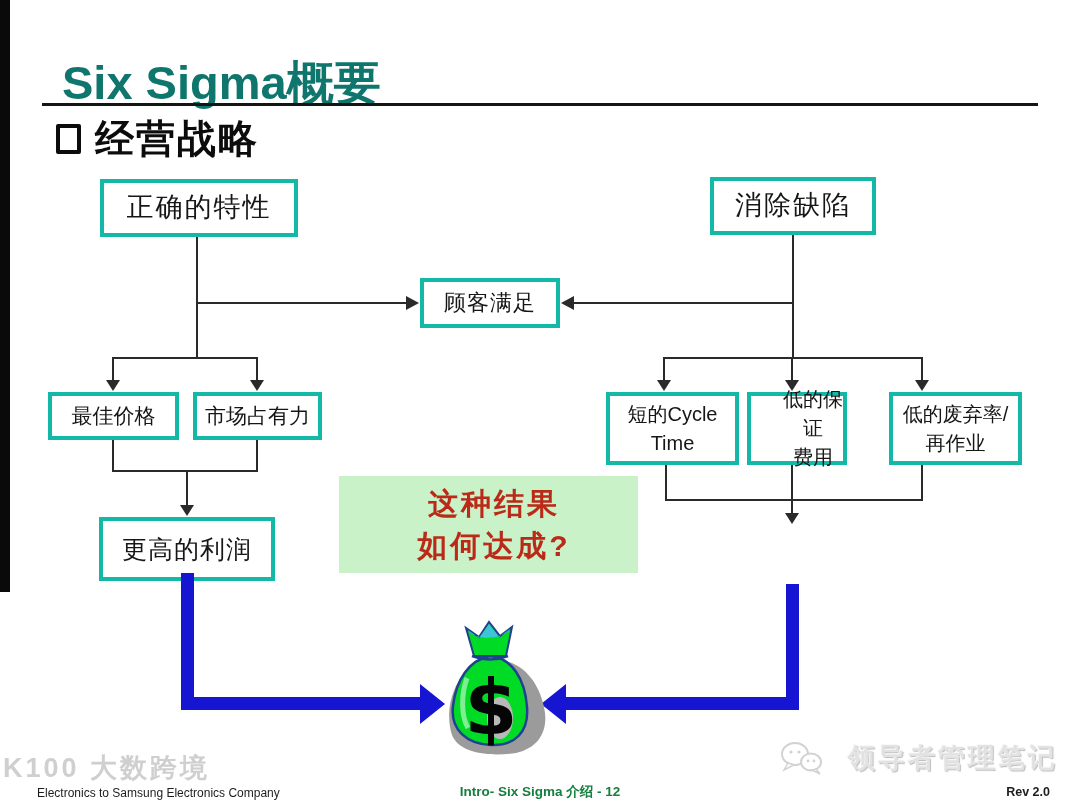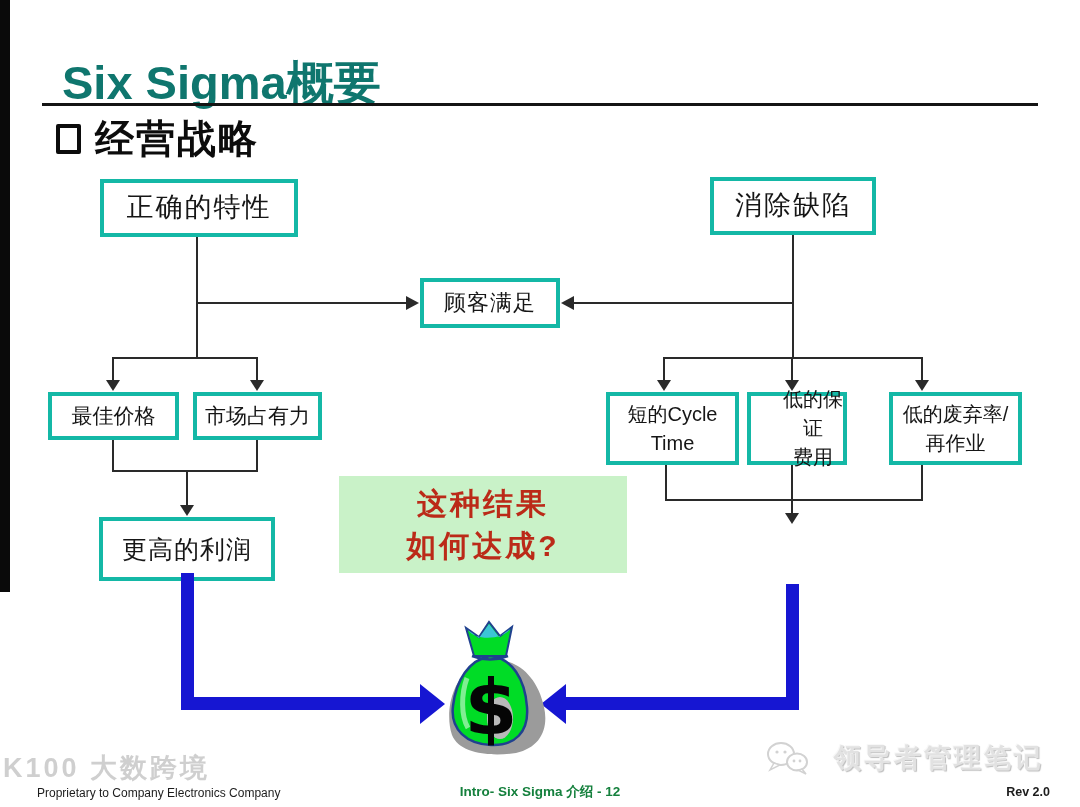--- a/index.html
+++ b/index.html
@@ -29,21 +29,21 @@
   #b-market{left:193px;top:392px;width:129px;height:48px;font-size:21px;}
   #b-profit{left:99px;top:517px;width:176px;height:64px;font-size:25px;letter-spacing:1px;}
   #b-cycle{left:606px;top:392px;width:133px;height:73px;font-size:20px;}
   #b-warranty{left:747px;top:392px;width:100px;height:73px;font-size:20px;padding-left:32px;}
   #b-scrap{left:873px;top:392px;width:133px;height:73px;font-size:20px;margin-left:16px;}
   #b-lowercost{left:698px;top:526px;width:178px;height:56px;font-size:25px;letter-spacing:1px;}
 
   .green-box{
     position:absolute;left:339px;top:476px;width:288px;height:97px;
     background:var(--highlight_bg,#c9f2c8);display:flex;flex-direction:column;
-    align-items:center;justify-content:center;gap:6px;
+    align-items:center;justify-content:center;gap:6px;padding-left:11px;
   }
   .green-box div{font-size:30px;font-weight:700;color:var(--highlight_text,#bb2a18);letter-spacing:3px;line-height:1.2;}
 
   .hline,.vline{position:absolute;background:var(--line_color,#2a2a2a);}
   .hline{height:2px;}
   .vline{width:2px;}
   .ah{position:absolute;width:0;height:0;}
   .ah-down{border-left:7px solid transparent;border-right:7px solid transparent;border-top:11px solid var(--line_color,#2a2a2a);}
   .ah-right{border-top:7px solid transparent;border-bottom:7px solid transparent;border-left:13px solid var(--line_color,#2a2a2a);}
   .ah-left{border-top:7px solid transparent;border-bottom:7px solid transparent;border-right:13px solid var(--line_color,#2a2a2a);}
@@ -97,21 +97,21 @@
 
   .footer-left{position:absolute;left:37px;top:786px;font-size:12px;color:#1c1c1c;}
   .footer-center{position:absolute;left:0;right:0;top:783px;text-align:center;font-size:13.5px;font-weight:700;color:#15803d;}
   .footer-right{position:absolute;right:30px;top:785px;font-size:12.5px;font-weight:600;color:#1c1c1c;}
 
   .wm-left{
     position:absolute;left:3px;top:750px;font-size:27px;font-weight:700;
     color:#a8a8a8;opacity:.55;letter-spacing:3px;white-space:nowrap;
   }
   .wm-right{
-    position:absolute;right:36px;top:740px;display:flex;align-items:center;gap:24px;
+    position:absolute;right:22px;top:740px;display:flex;align-items:center;gap:24px;
   }
   .wm-right-text{
     font-size:27px;font-weight:700;color:#e2e2e2;letter-spacing:3px;white-space:nowrap;
     text-shadow:-1px -1px 0 #f8f8f8,1px 1px 1px #bdbdbd;
   }
 </style>
 </head>
 <body>
 
 <div id="slide">
@@ -199,21 +199,21 @@
     <path d="M34,52 C14,66 8,98 15,119 C22,137 52,141 79,137 C103,132 112,113 107,91 C102,67 88,51 72,46 Z" fill="#9b9b9b" stroke="none"></path>
     <path d="M53,40 C32,44 19,64 16,90 C13,114 30,128 54,129 C78,130 92,116 90,91 C88,63 75,42 53,40 Z" fill="#00dc26" stroke="#20418f" stroke-width="2.5"></path>
     <path d="M37,40 L29,12 L42,21 L52,6 L63,20 L75,11 L69,40 Z" fill="#00dc26" stroke="#20418f" stroke-width="2"></path>
     <path d="M31,14 L42,22 L52,8 L62,21 L73,13 C66,24 38,25 31,14 Z" fill="#3cc5d6" stroke="none"></path>
     <path d="M35,40 Q53,47 71,40" fill="none" stroke="#20418f" stroke-width="2.5"></path>
     <path d="M30,62 C24,78 24,100 31,112" fill="none" stroke="#ffffff" stroke-width="5" opacity="0.5"></path>
     <ellipse cx="63" cy="102" rx="13" ry="21" fill="#b9b9b9"></ellipse>
     <text x="54" y="118" font-size="76" font-weight="bold" fill="#050505" text-anchor="middle" font-family="DejaVu Sans, sans-serif">$</text>
   </svg>
 
-  <div class="footer-left">Proprietary to Company Electronics Company</div>
+  <div class="footer-left">Electronics to Samsung Electronics Company</div>
   <div class="footer-center">Intro- Six Sigma 介绍 - 12</div>
   <div class="footer-right">Rev 2.0</div>
 
   <div class="wm-left">K100 大数跨境</div>
   <div class="wm-right">
     <svg width="46" height="36" viewBox="0 0 46 36">
       <ellipse cx="17" cy="14" rx="13" ry="11" fill="#ffffff" stroke="#d2d2d2" stroke-width="2"></ellipse>
       <path d="M10,23 L6,30 L16,25 Z" fill="#ffffff" stroke="#d2d2d2" stroke-width="1.5"></path>
       <ellipse cx="33" cy="22" rx="10" ry="8.5" fill="#ffffff" stroke="#d2d2d2" stroke-width="2"></ellipse>
       <path d="M38,29 L42,34 L34,30 Z" fill="#ffffff" stroke="#d2d2d2" stroke-width="1.5"></path>

